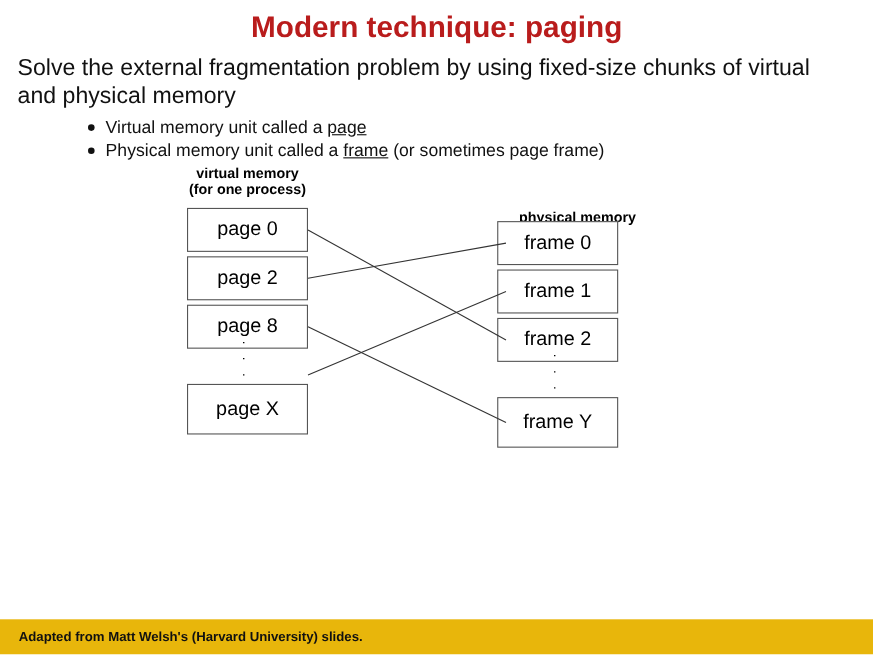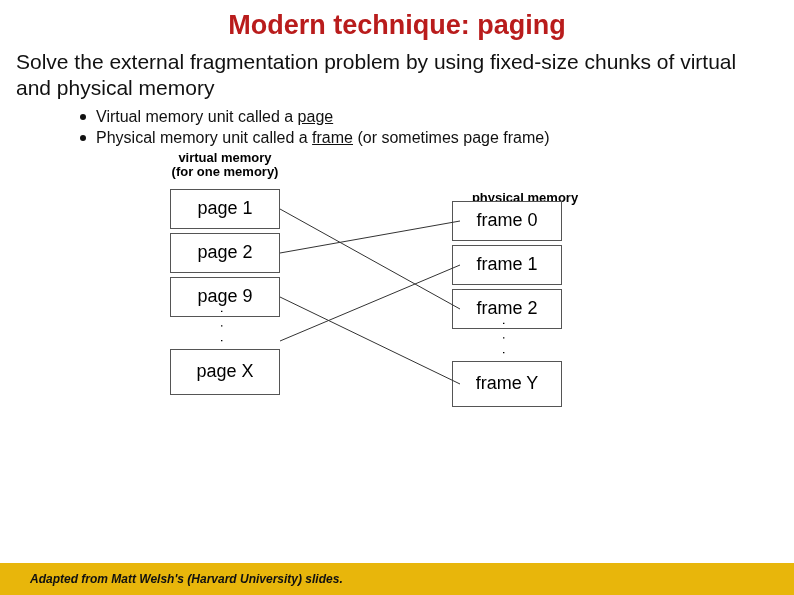--- a/index.html
+++ b/index.html
@@ -110,22 +110,21 @@
   .footer {
     position: absolute;
     bottom: 0; left: 0; right: 0;
     height: 32px;
     background: #e8b60b;
     color: #111;
     font-size: 12px;
     font-weight: bold;
     display: flex;
     align-items: center;
-    padding-left: 30px;
-    font-style: italic;
+    padding-left: 17px;
   }
 </style>
 </head>
 <body>
 
 <div class="title">Modern technique: paging</div>
 
 <div class="subtitle">Solve the external fragmentation problem by using fixed-size chunks of virtual and physical memory</div>
 
 <div class="bullets">
@@ -140,28 +139,28 @@
     <span>
       <span>Physical memory unit called a </span><span class="u">frame</span><span> (or sometimes page frame)</span>
     </span>
   </div>
 </div>
 
 <div class="diagram">
 
   <div class="col-label vm-label">
     <span>virtual memory</span><br>
-    <span>(for one memory)</span>
+    <span>(for one process)</span>
   </div>
   <div class="col-label pm-label">physical memory</div>
 
   <div class="vm-col">
-    <div class="cell">page 1</div>
+    <div class="cell">page 0</div>
     <div class="cell">page 2</div>
-    <div class="cell">page 9</div>
+    <div class="cell">page 8</div>
     <div class="ellipsis">
         <span class="ellipsis-dots">. . .</span>
       </div>
     <div class="cell cell-tall">page X</div>
   </div>
 
   <div class="pm-col">
     <div class="cell">frame 0</div>
     <div class="cell">frame 1</div>
     <div class="cell">frame 2</div>

